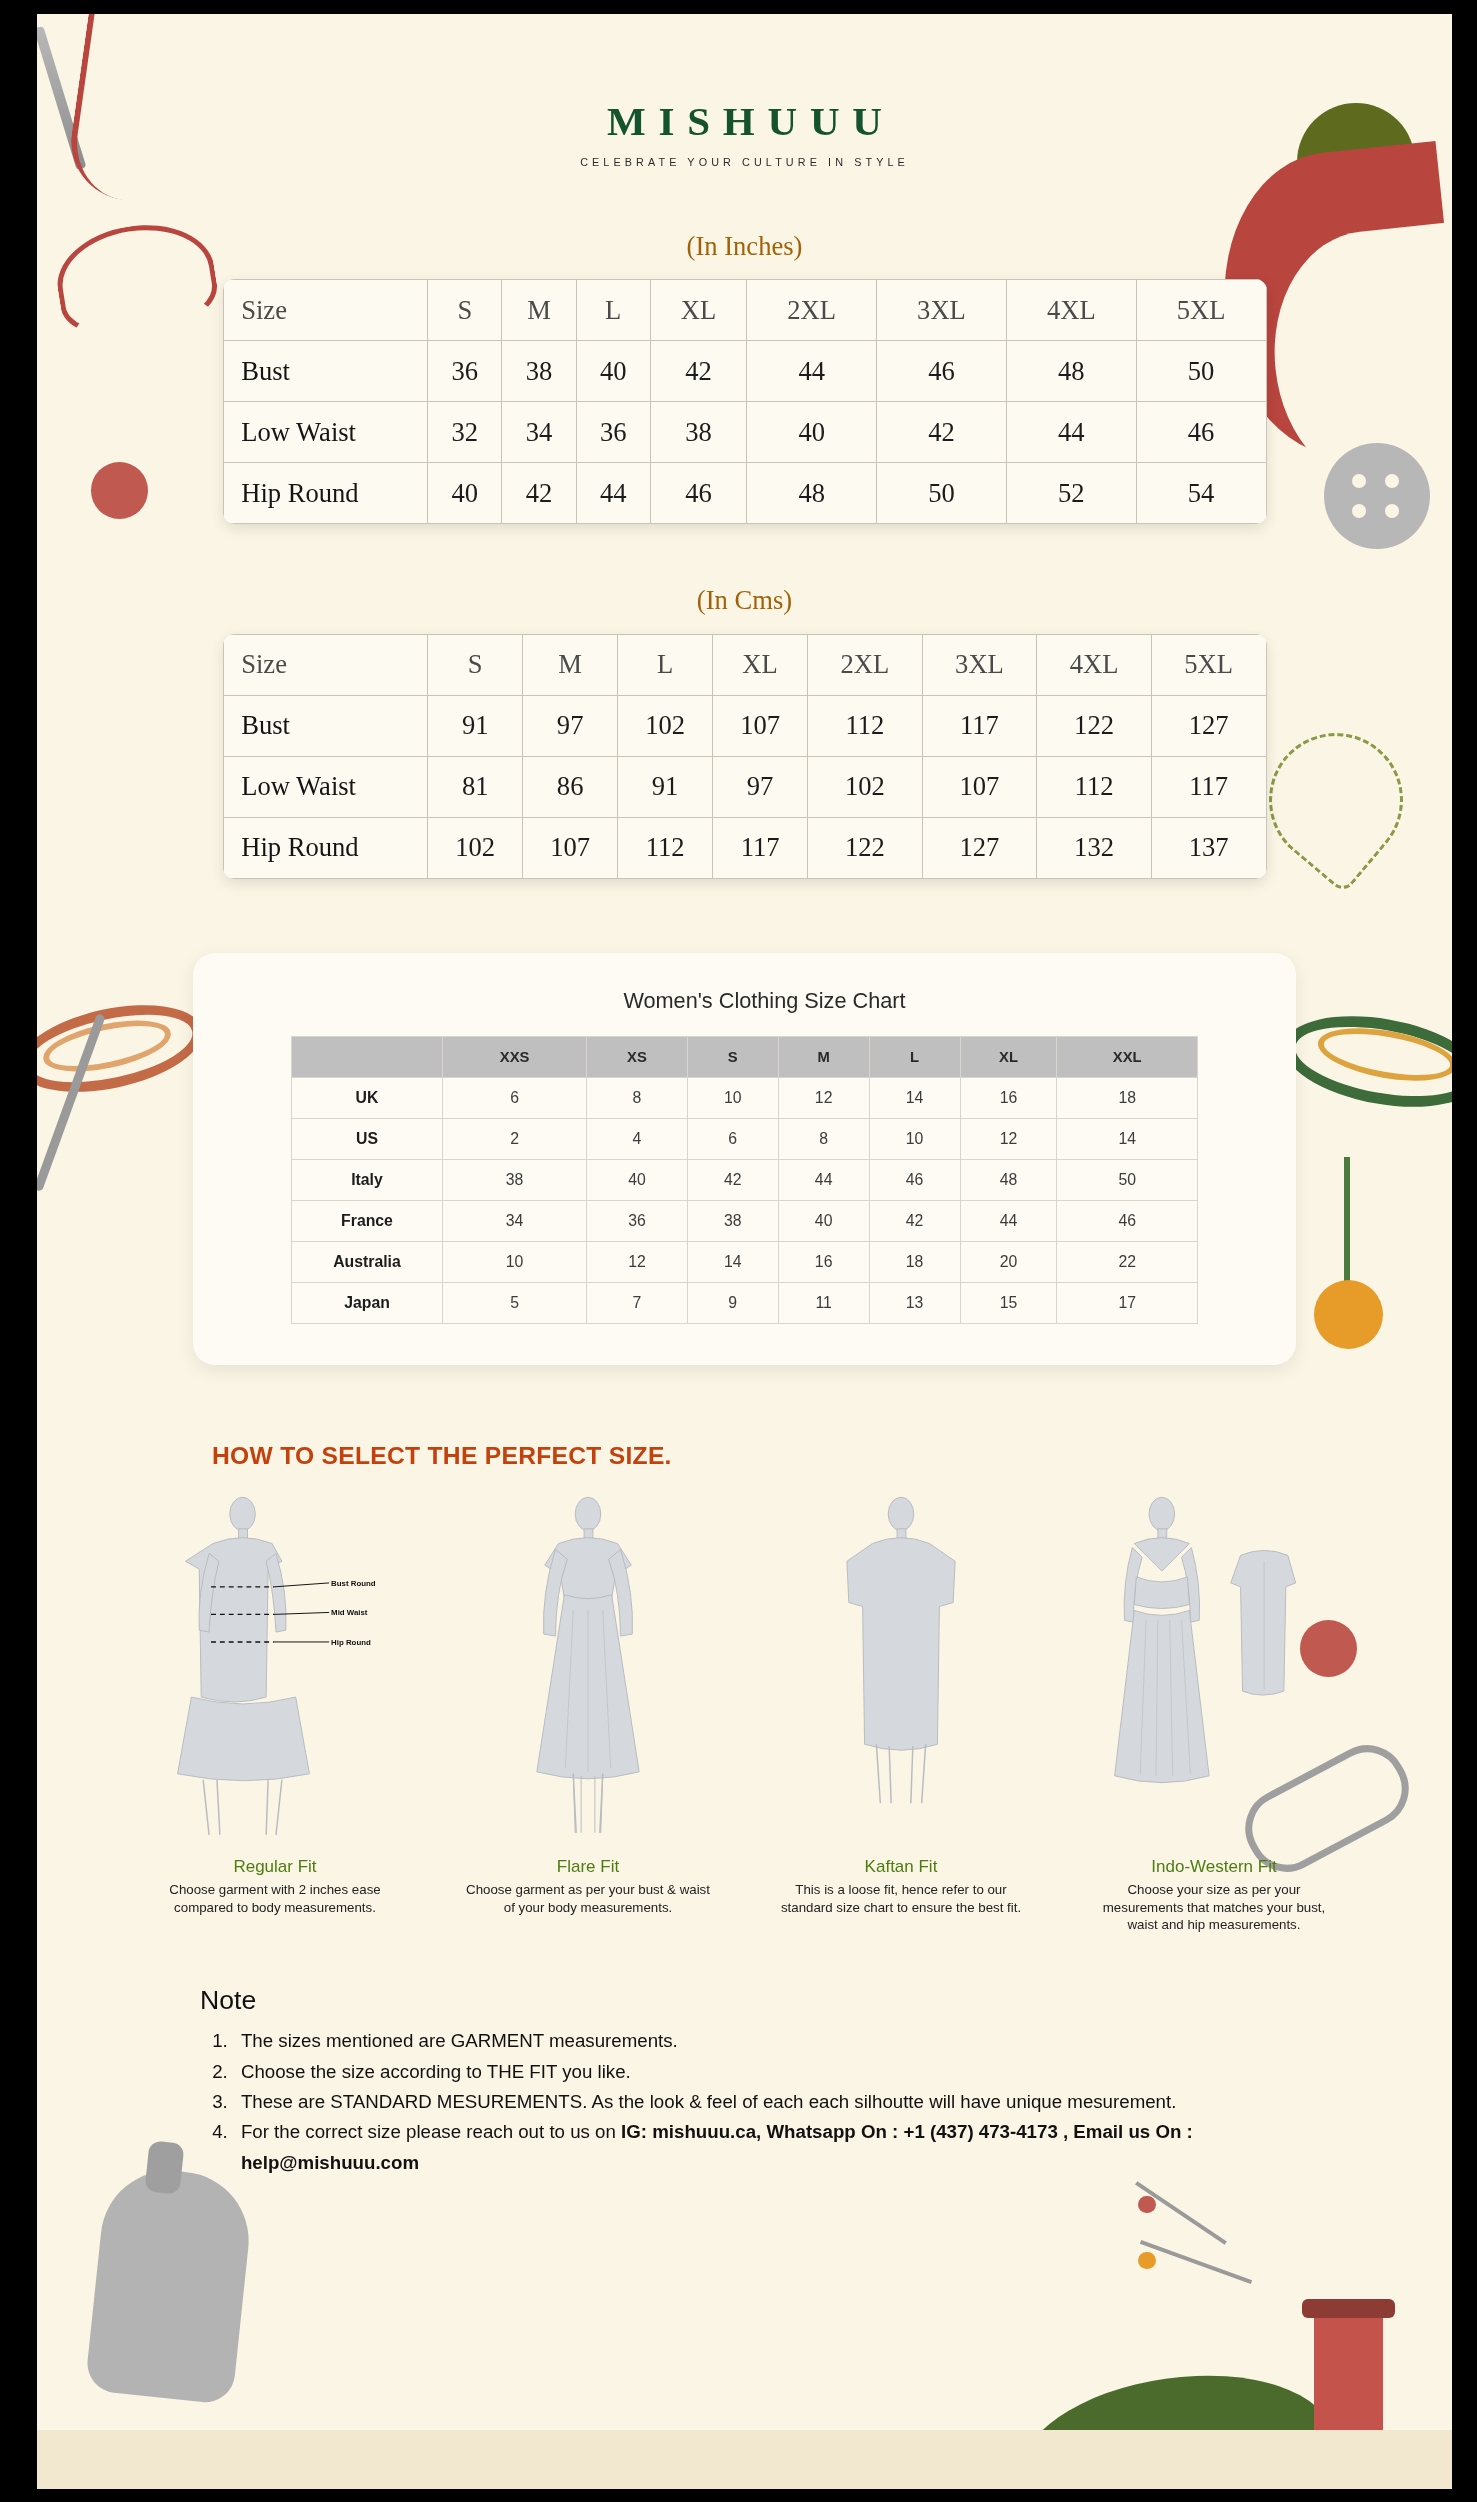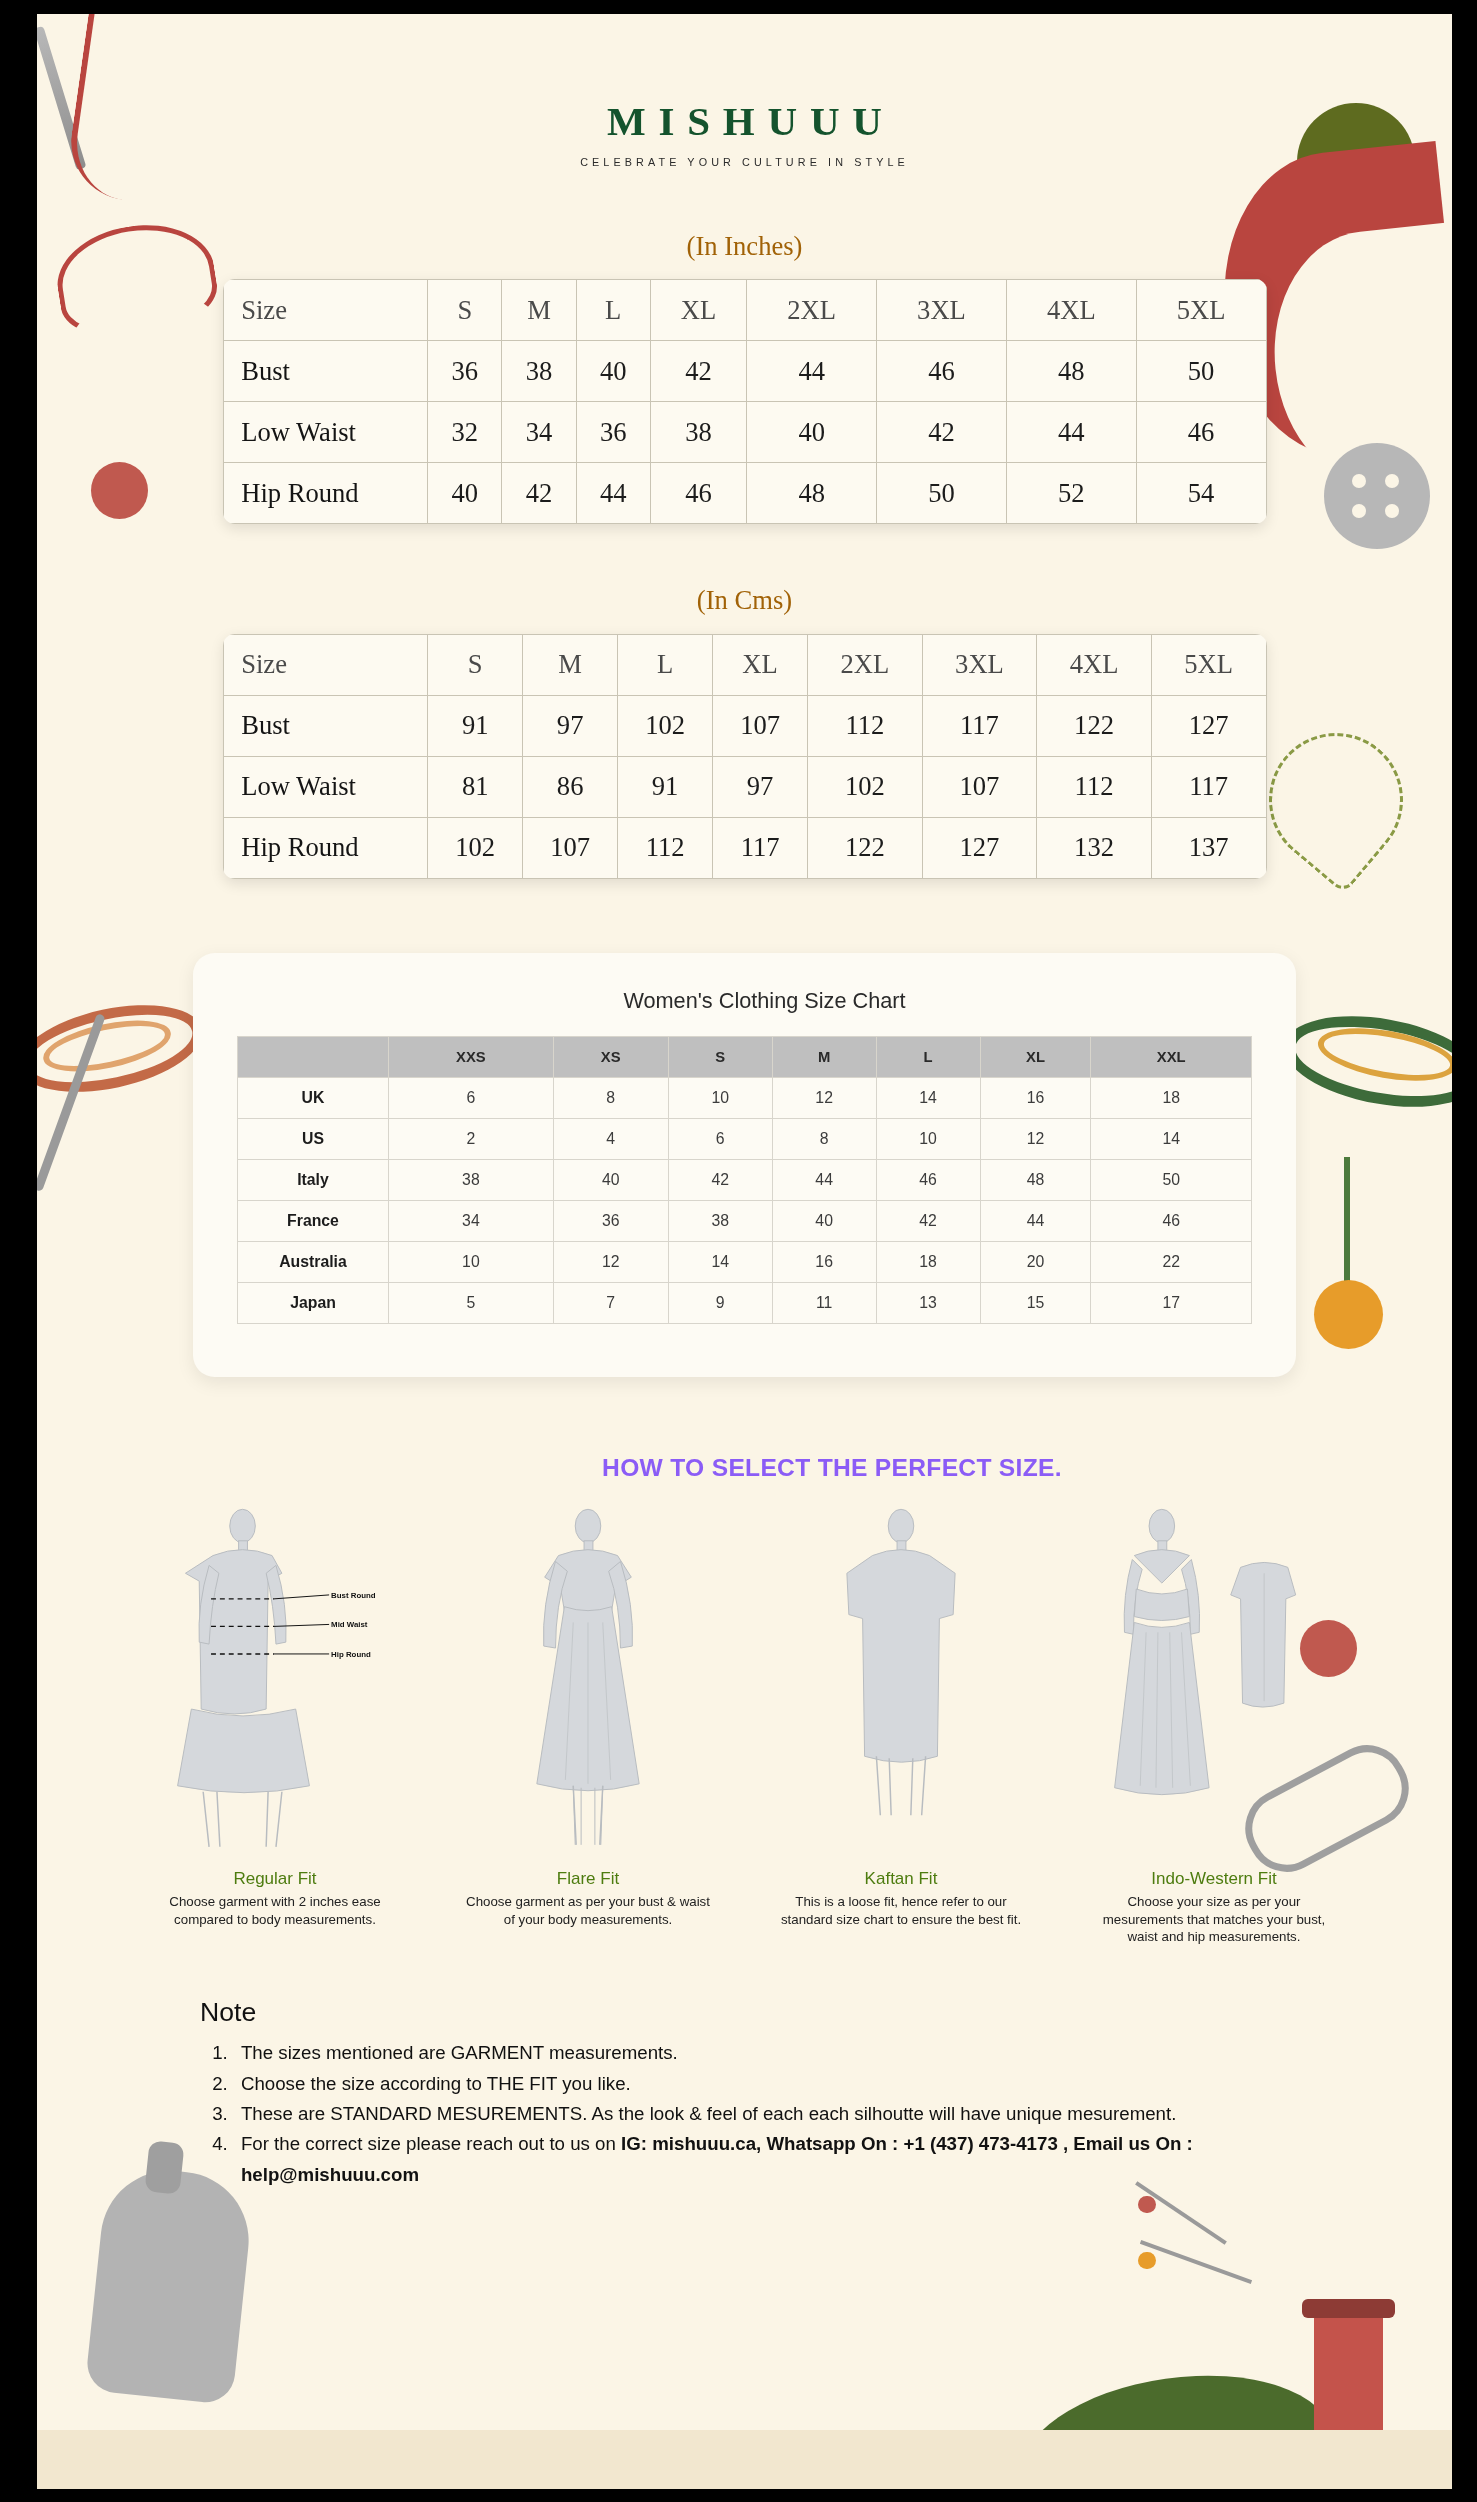--- a/index.html
+++ b/index.html
@@ -217,22 +217,22 @@
     padding: 27.6px 0 41px 0;
   }
   .wcsc-title {
     text-align: center;
     font-size: 21.7px;
     color: #2a2a2a;
     margin: 7.9px 0 21.7px 0;
     padding-left: 40px;
   }
   .wcsc-table {
-    width: 1015px;
-    margin: 12px auto;
+    width: 907px;
+    margin: 0 auto;
   }
   .wcsc-table th, .wcsc-table td {
     border: 1px solid #d8d5cc;
     text-align: center;
     height: 38px;
     font-size: 15.8px;
     color: #3c3c3c;
     font-weight: 400;
   }
   .wcsc-table thead th {
@@ -244,24 +244,23 @@
   .wcsc-table thead th:first-child { width: 148px; }
   .wcsc-table tbody td:first-child {
     font-weight: 700;
     color: #1c1c1c;
     font-size: 15.8px;
   }
 
   .howto-title {
     font-size: 24.6px;
     font-weight: 700;
-    color: #8b5cf6;
+    color: #c2410c;
     margin: 77px 0 0 175px;
     letter-spacing: 0.3px;
-    text-align: center;
   }
 
   .figures {
     display: flex;
     justify-content: center;
     gap: 67px;
     margin-top: 21.7px;
   }
   .figure { width: 246px; text-align: center; }
   .figure svg { display: block; margin: 0 auto; }

